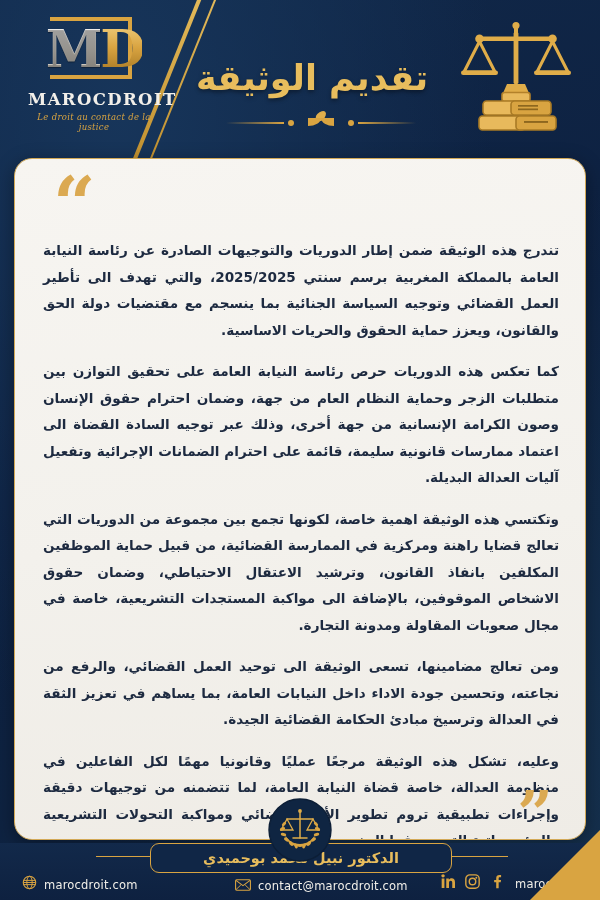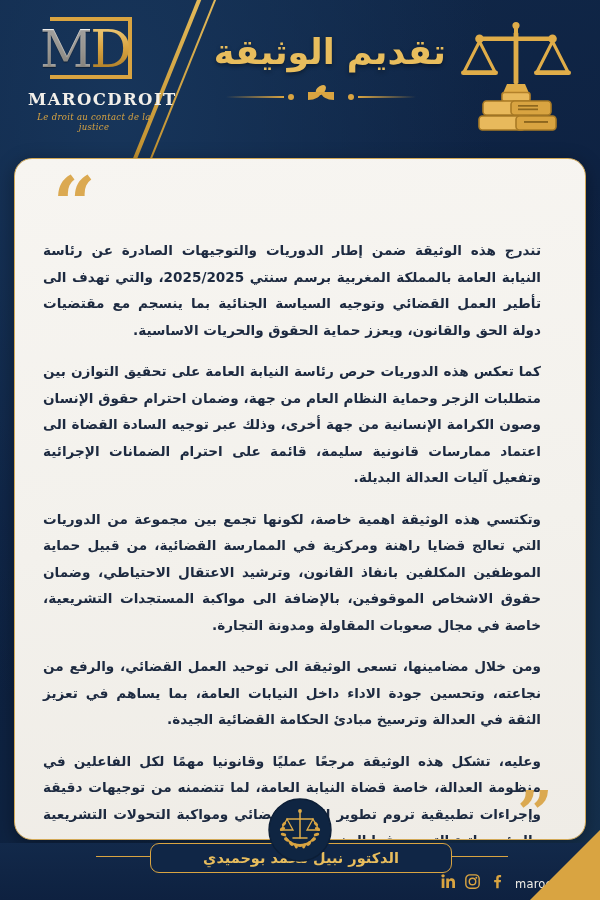--- a/index.html
+++ b/index.html
@@ -34,22 +34,22 @@
   }
   .logo-frame:after{
     content:"";position:absolute;left:-4px;top:-4px;width:26px;height:4px;background:#d9a441;
   }
   .logo-frame:before{
     content:"";position:absolute;left:-4px;bottom:-4px;width:26px;height:4px;background:#d9a441;
   }
   .logo-md{
     position:absolute;left:0;top:4px;width:108px;height:62px;
     font-family:"DejaVu Serif","Liberation Serif",serif;
-    font-size:52px;font-weight:400;letter-spacing:-3px;
-    text-align:left;line-height:62px;
+    font-size:52px;font-weight:700;letter-spacing:-3px;
+    text-align:center;line-height:62px;
   }
   .logo-md .m{
     background:linear-gradient(180deg,#ffffff 0%,#e8e4dc 50%,#bfb9ad 100%);
     -webkit-background-clip:text;background-clip:text;color:transparent;
     text-shadow:0 1px 1px rgba(0,0,0,.35);
   }
   .logo-md .d{
     background:linear-gradient(180deg,#f5d68a 0%,#d9a441 48%,#9c6f1e 100%);
     -webkit-background-clip:text;background-clip:text;color:transparent;
   }
@@ -63,21 +63,21 @@
     margin-top:3px;text-align:center;
     font-family:"DejaVu Serif","Liberation Serif",serif;
     font-size:8.5px;font-style:italic;letter-spacing:.3px;
     color:#d9a441;
   }
 
   .stripe{position:absolute;background:linear-gradient(180deg,#e7be5e,#c08f2e);transform-origin:top left;}
   .stripe.s1{left:205px;top:-20px;width:4px;height:200px;transform:rotate(22deg);}
   .stripe.s2{left:222px;top:-20px;width:2px;height:200px;transform:rotate(22deg);}
 
-  .title-block{position:absolute;left:196px;top:32px;width:250px;text-align:right;}
+  .title-block{position:absolute;left:196px;top:58px;width:250px;text-align:left;}
   .title{
     font-size:35px;font-weight:700;line-height:1.15;
     color:#e8bd5d;direction:rtl;
     text-shadow:0 2px 4px rgba(0,0,0,.4);
   }
   .ornament{
     position:relative;margin:12px auto 0;width:190px;height:18px;
   }
   .orn-line{position:absolute;top:12px;height:1.5px;width:58px;background:linear-gradient(90deg,rgba(217,164,65,0),#d9a441);}
   .orn-line.right{left:132px;background:linear-gradient(90deg,#d9a441,rgba(217,164,65,0));}
@@ -120,21 +120,21 @@
     position:absolute;right:32px;bottom:-6px;
     font-family:"DejaVu Serif","Liberation Serif",serif;
     font-size:62px;line-height:1;color:#dba951;font-weight:700;
   }
   .body-text{
     position:absolute;left:28px;top:78px;width:516px;
     direction:rtl;text-align:justify;text-align-last:right;
     color:#1d2a40;
   }
   .body-text p{
-    margin:0 18px 15px 0;
+    margin:0 0 15px 0;
     font-size:13.6px;line-height:1.95;font-weight:700;
     letter-spacing:0;
   }
 
   
   .emblem{
     position:absolute;left:268px;top:798px;width:64px;height:64px;z-index:6;
   }
   .footer-bar{
     position:absolute;left:0;top:843px;width:600px;height:57px;
@@ -234,21 +234,21 @@
       </svg>
     </div>
   </div>
 
   <div class="card">
     <div class="quote-open">“</div>
     <div class="body-text">
       <p>تندرج هذه الوثيقة ضمن إطار الدوريات والتوجيهات الصادرة عن رئاسة النيابة العامة بالمملكة المغربية برسم سنتي 2025/2025، والتي تهدف الى تأطير العمل القضائي وتوجيه السياسة الجنائية بما ينسجم مع مقتضيات دولة الحق والقانون، ويعزز حماية الحقوق والحريات الاساسية.</p>
       <p>كما تعكس هذه الدوريات حرص رئاسة النيابة العامة على تحقيق التوازن بين متطلبات الزجر وحماية النظام العام من جهة، وضمان احترام حقوق الإنسان وصون الكرامة الإنسانية من جهة أخرى، وذلك عبر توجيه السادة القضاة الى اعتماد ممارسات قانونية سليمة، قائمة على احترام الضمانات الإجرائية وتفعيل آليات العدالة البديلة.</p>
       <p>وتكتسي هذه الوثيقة اهمية خاصة، لكونها تجمع بين مجموعة من الدوريات التي تعالج قضايا راهنة ومركزية في الممارسة القضائية، من قبيل حماية الموظفين المكلفين بانفاذ القانون، وترشيد الاعتقال الاحتياطي، وضمان حقوق الاشخاص الموقوفين، بالإضافة الى مواكبة المستجدات التشريعية، خاصة في مجال صعوبات المقاولة ومدونة التجارة.</p>
-      <p>ومن خلال مضامينها، تسعى الوثيقة الى توحيد العمل القضائي، والرفع من نجاعته، وتحسين جودة الاداء داخل النيابات العامة، بما يساهم في تعزيز الثقة في العدالة وترسيخ مبادئ الحكامة القضائية الجيدة.</p>
+      <p>ومن تعالج مضامينها، تسعى الوثيقة الى توحيد العمل القضائي، والرفع من نجاعته، وتحسين جودة الاداء داخل النيابات العامة، بما يساهم في تعزيز الثقة في العدالة وترسيخ مبادئ الحكامة القضائية الجيدة.</p>
       <p>وعليه، تشكل هذه الوثيقة مرجعًا عمليًا وقانونيا مهمًا لكل الفاعلين في منظومة العدالة، خاصة قضاة النيابة العامة، لما تتضمنه من توجيهات دقيقة وإجراءات تطبيقية تروم تطوير الأداء القضائي ومواكبة التحولات التشريعية والمؤسساتية التي يعرفها المغرب.</p>
     </div>
     <div class="quote-close">”</div>
   </div>
 
   <div class="corner-gold-br"></div>
 
   <div class="emblem">
     <svg viewBox="0 0 64 64" width="64" height="64">
       <circle cx="32" cy="32" r="31" fill="#0f2542" stroke="#0c1e36" stroke-width="1.4"></circle>
@@ -284,21 +284,41 @@
   <div class="footer-bar">
     <div class="fb-line left"></div>
     <div class="fb-line right"></div>
     <div class="fb-dot l"></div>
     <div class="fb-dot r"></div>
 
     <div class="author-box">
       <span class="author-name">الدكتور نبيل محمد بوحميدي</span>
     </div>
 
-
+    <div class="fitem site">
+      <span>
+        <svg viewBox="0 0 20 20" width="15" height="15">
+          <circle cx="10" cy="10" r="8.3" fill="none" stroke="#d9a441" stroke-width="1.5"></circle>
+          <ellipse cx="10" cy="10" rx="3.6" ry="8.3" fill="none" stroke="#d9a441" stroke-width="1.3"></ellipse>
+          <path d="M2 7.2h16M2 12.8h16M1.7 10h16.6" stroke="#d9a441" stroke-width="1.3" fill="none"></path>
+        </svg>
+      </span>
+      <span class="ftext">marocdroit.com</span>
+    </div>
+
+    <div class="fitem mail">
+      <span>
+        <svg viewBox="0 0 22 16" width="16" height="12">
+          <rect x="0.8" y="0.8" width="20.4" height="14.4" rx="1.6" fill="none" stroke="#d9a441" stroke-width="1.5"></rect>
+          <path d="M1.3 1.6 11 9 20.7 1.6" fill="none" stroke="#d9a441" stroke-width="1.4"></path>
+          <path d="M1.3 14.4 8 8M20.7 14.4 14 8" fill="none" stroke="#d9a441" stroke-width="1.3"></path>
+        </svg>
+      </span>
+      <span class="ftext">contact@marocdroit.com</span>
+    </div>
 
     <div class="fitem social">
       <span>
         <svg viewBox="0 0 18 18" width="15" height="15">
           <rect x="0.8" y="5.4" width="3.3" height="11.4" fill="#d9a441"></rect>
           <circle cx="2.45" cy="2.2" r="2.05" fill="#d9a441"></circle>
           <path d="M6.3 5.4h3.1v1.6c.6-1.1 1.9-1.9 3.4-1.9 2.6 0 4 1.7 4 4.7v7h-3.3v-6.3c0-1.6-.6-2.5-1.9-2.5-1.2 0-2 .8-2 2.5v6.3H6.3z" fill="#d9a441"></path>
         </svg>
       </span>
       <span>

